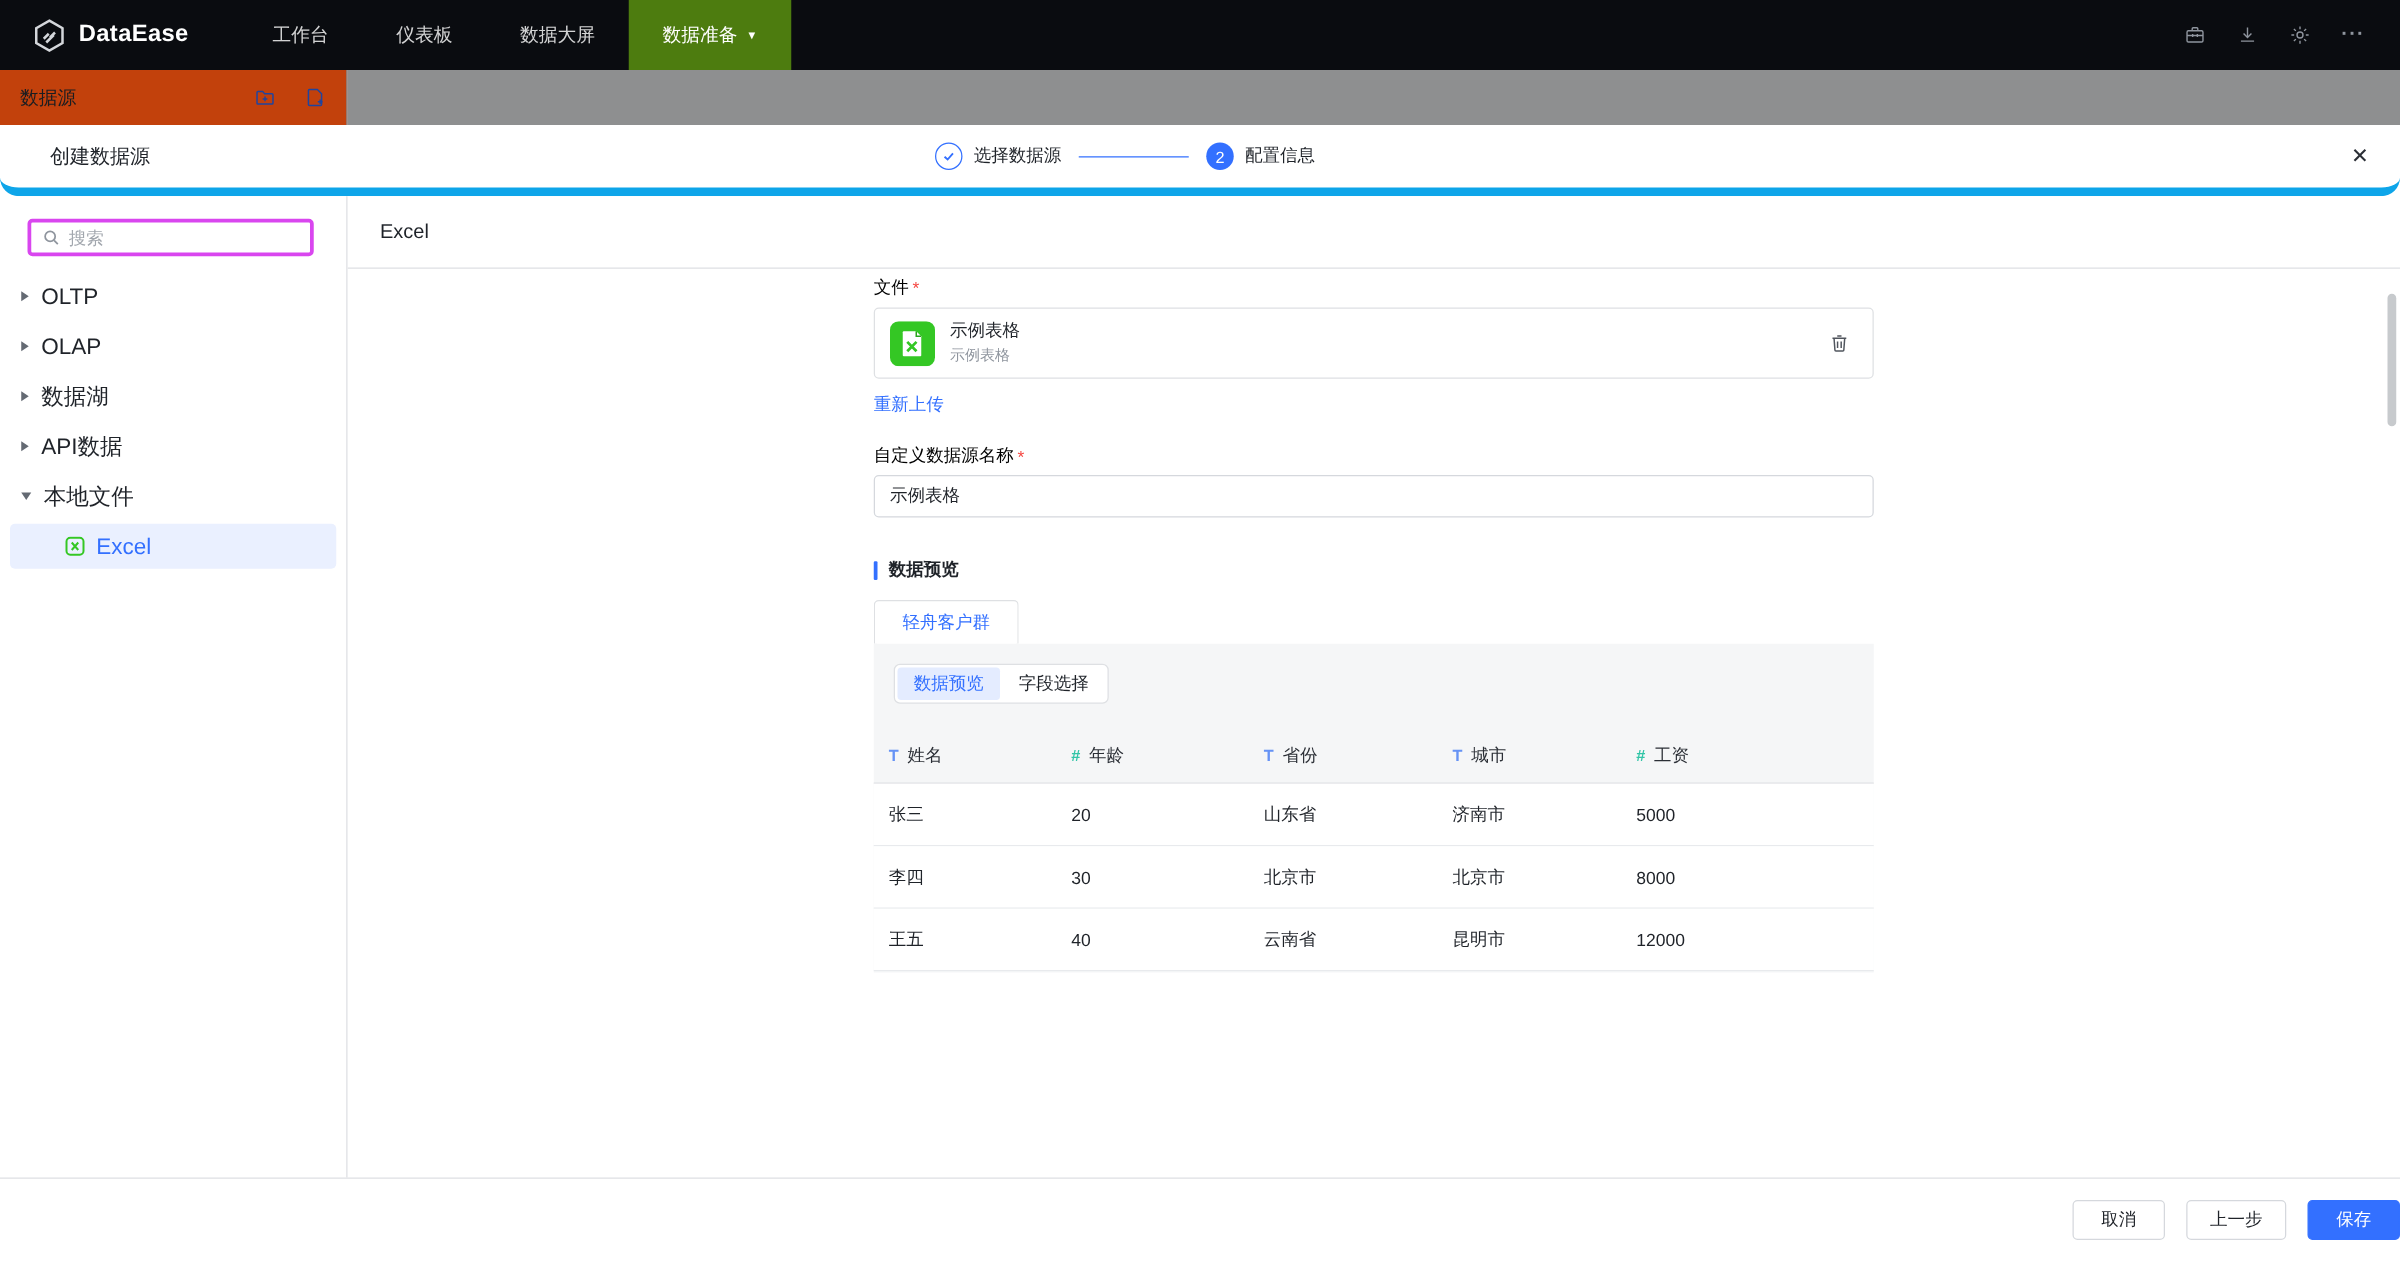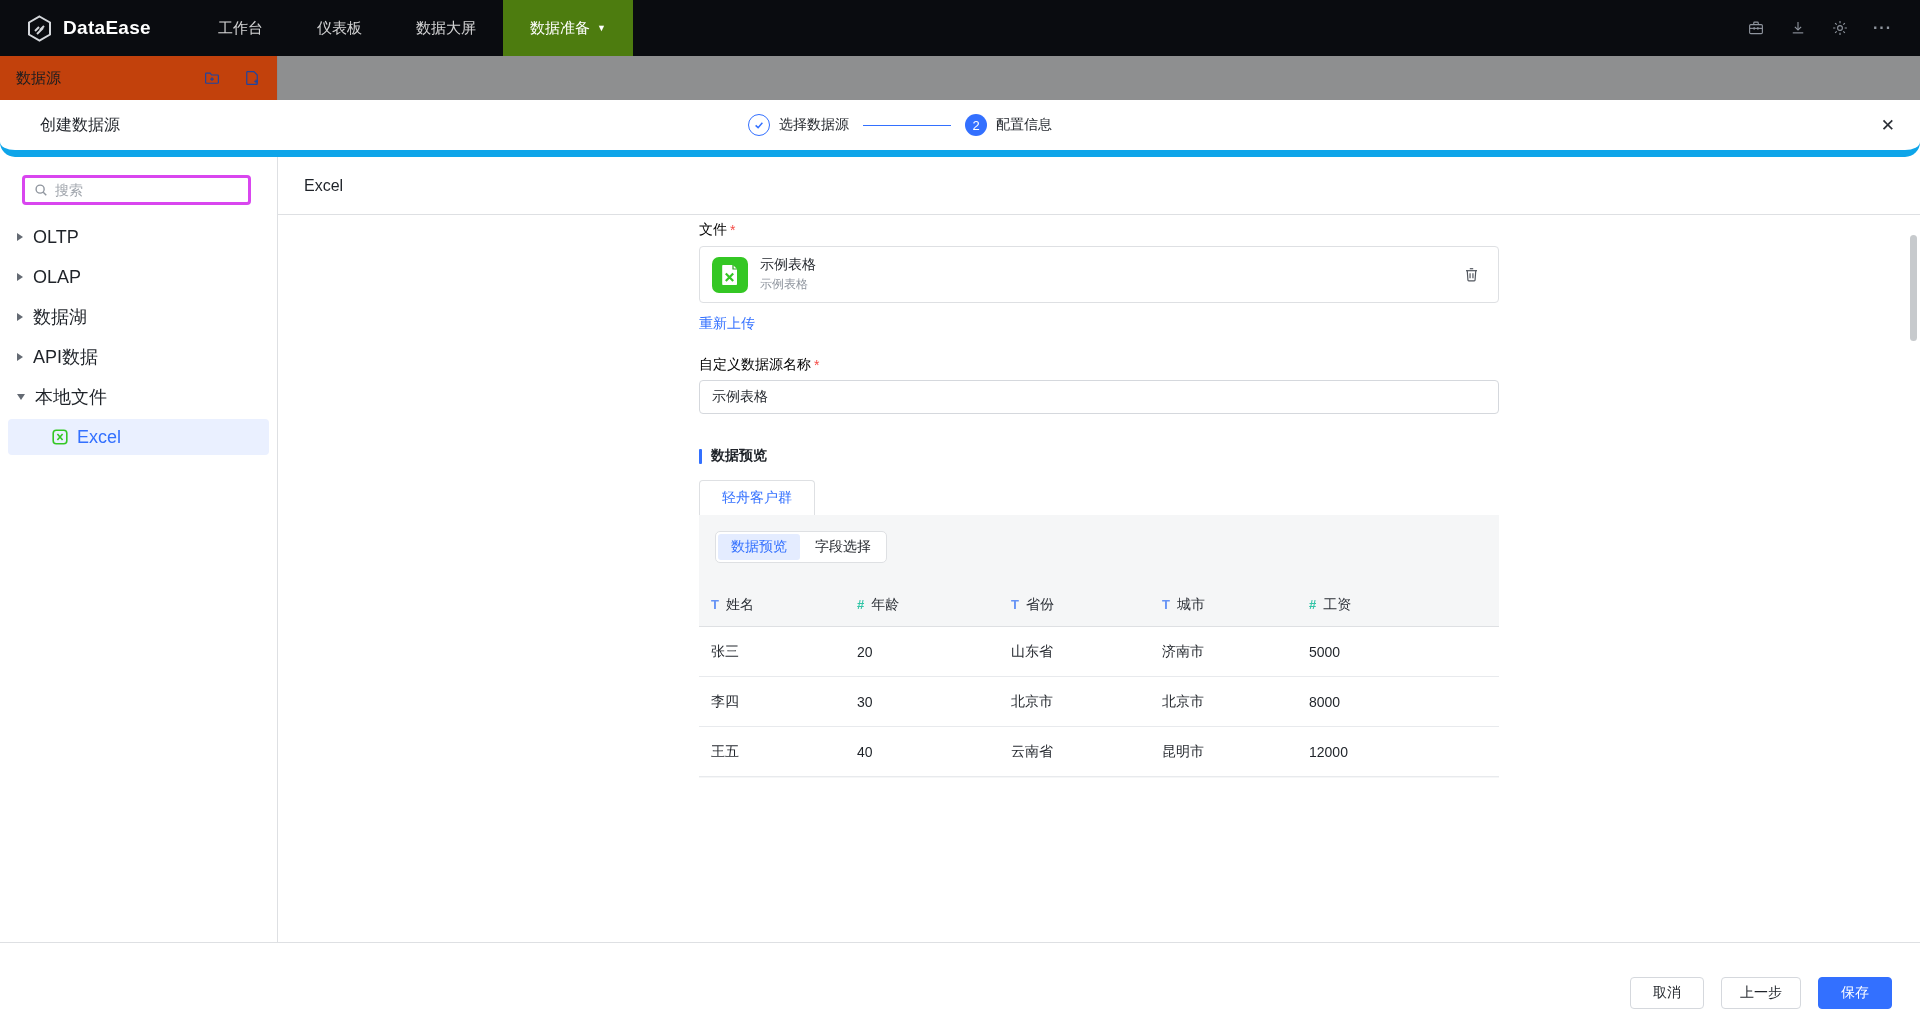--- a/index.html
+++ b/index.html
@@ -120,21 +120,21 @@
     padding:0 12px; height:44px; align-items:center; border-bottom:1px solid #dee0e3; }
   .th { font-size:14px; color:#2b2f36; font-weight:500; display:flex; align-items:center; gap:7px; }
   .col-ic { font-size:13px; font-weight:700; }
   .col-ic.t { color:#6693f5; }
   .col-ic.n { color:#32c5a7; }
   .tbl-row { display:grid; grid-template-columns:146px 154px 151px 147px 1fr; padding:0 12px;
     height:50px; align-items:center; background:#fff; border-bottom:1px solid #e8eaed; }
   .td { font-size:14px; color:#1f2329; }
 
   .dialog-footer { flex:0 0 67px; border-top:1px solid #dee0e3; display:flex;
-    align-items:flex-end; justify-content:flex-end; gap:17px; padding-right:28px; }
+    align-items:center; justify-content:flex-end; gap:17px; }
   .btn { height:32px; min-width:74px; padding:0 18px; border-radius:4px; font-size:14px;
     font-family:inherit; display:flex; align-items:center; justify-content:center; cursor:pointer; }
   .btn-plain { background:#fff; border:1px solid #d5d8dd; color:#1f2329; }
   .btn-primary { background:#3370ff; border:1px solid #3370ff; color:#fff; }
 </style>
 </head>
 <body>
 
 <div class="navbar">
   <div class="brand">

